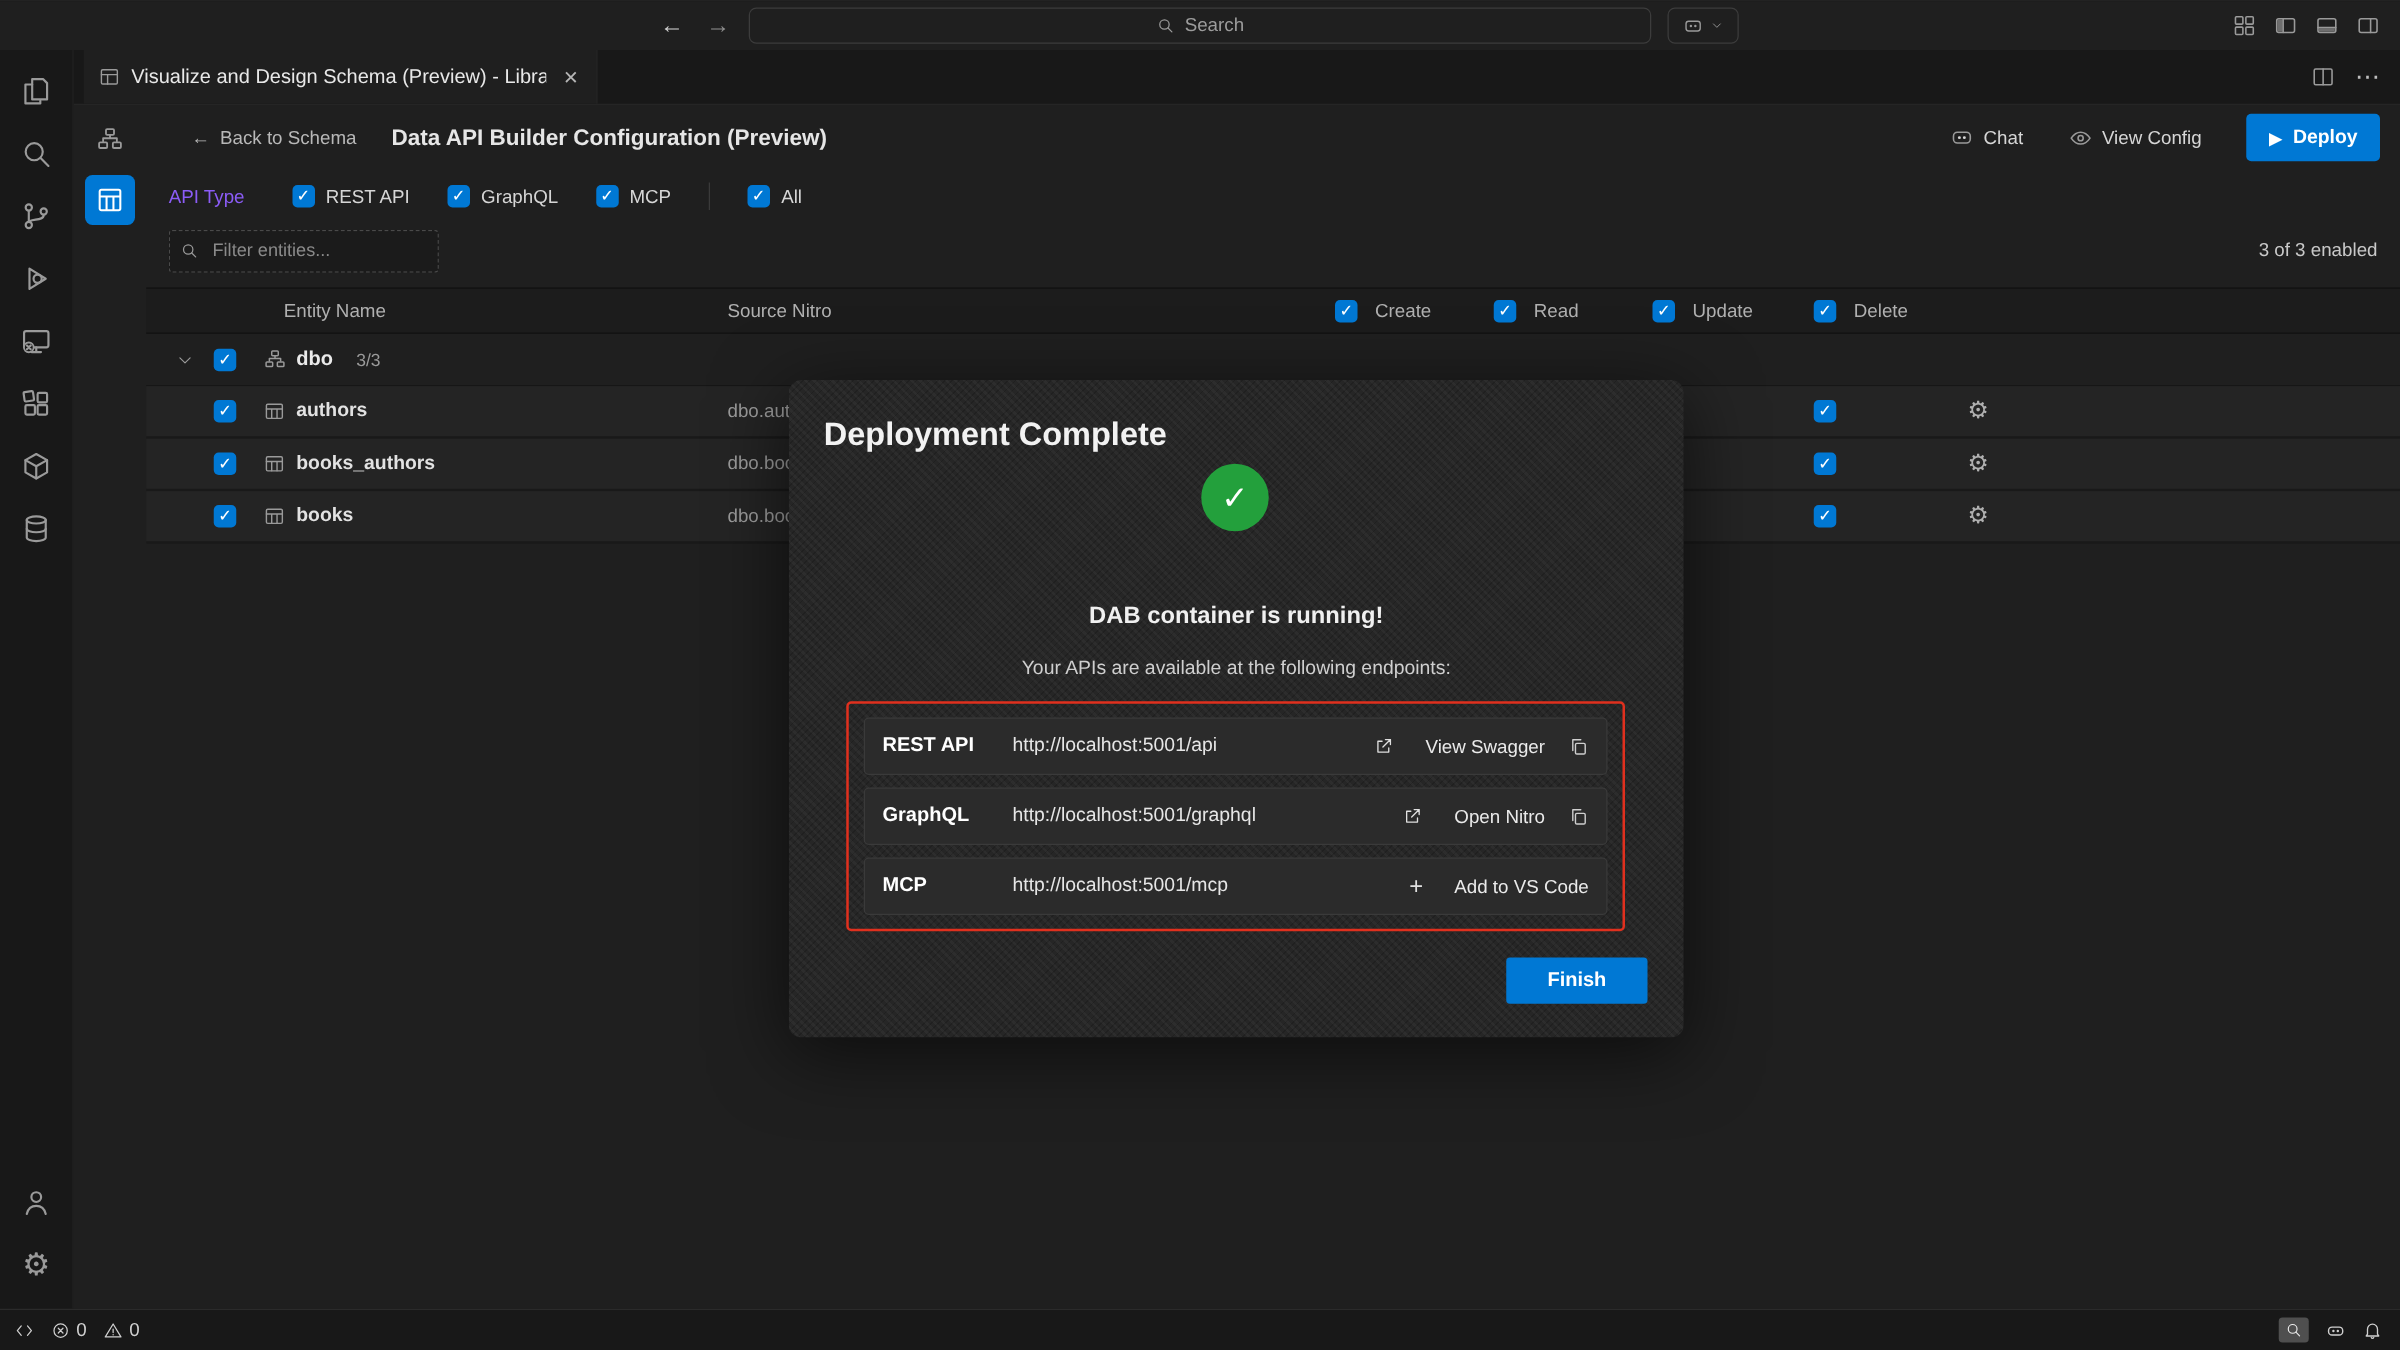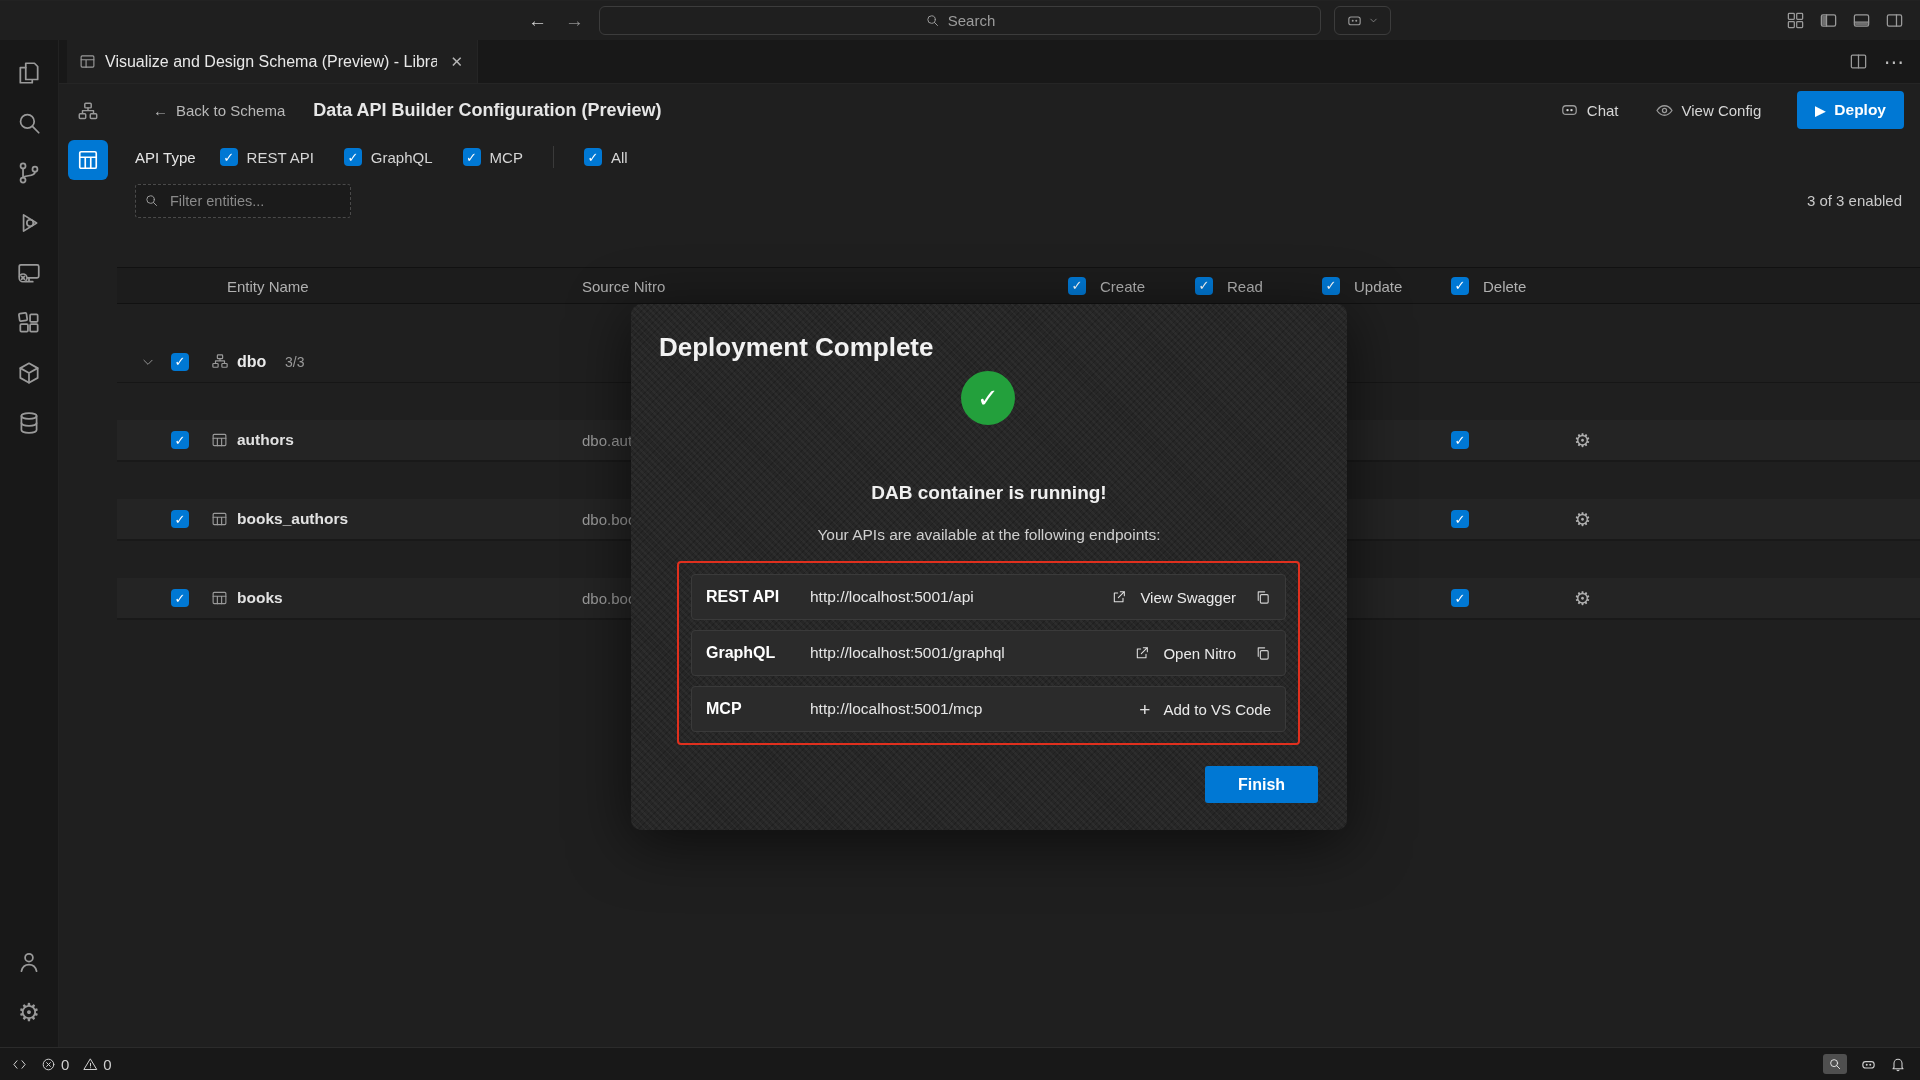--- a/index.html
+++ b/index.html
@@ -53,38 +53,38 @@
   .page-header { position:absolute; top:0; left:0; right:0; height:52px; display:flex; align-items:center; }
   .back-link { margin-left:36px; display:flex; align-items:center; gap:8px; color:#b8b8b8; font-size:15px; cursor:pointer; }
   .page-title { margin-left:28px; font-size:18px; font-weight:bold; color:#e6e6e6; }
   .header-actions { margin-left:auto; display:flex; align-items:center; gap:36px; padding-right:16px;justify-content:center; }
   .hdr-action { display:flex; align-items:center; gap:8px; font-size:15px; color:#d6d6d6; cursor:pointer; }
   .deploy-btn { background:#0078d4; color:#ffffff; border:none; border-radius:4px; height:38px; padding:0 18px;
     display:flex; align-items:center; gap:9px; font-size:15.5px; font-weight:bold; cursor:pointer; }
   .play-glyph { font-size:13px; }
 
   .filters { position:absolute; top:56px; left:18px; height:34px; display:flex; align-items:center; gap:14px; }
-  .filters-label { font-size:15px; color:#e5e5e5; margin-right:10px; }
+  .filters-label { font-size:15px; color:#8b5cf6; margin-right:24px; }
   .cb-group { display:flex; align-items:center; gap:9px; margin-right:16px; cursor:pointer; }
   .cb { width:18px; height:18px; border-radius:4px; background:#0078d4; position:relative; flex:0 0 auto; cursor:pointer; }
   .cb::after { content:"✓"; position:absolute; left:0; top:0; width:18px; height:18px;
     display:flex; align-items:center; justify-content:center; color:#ffffff; font-size:13px; font-weight:bold; }
   .cb-label { font-size:15px; color:#d6d6d6; }
   .v-div { width:1px; height:22px; background:#3a3a3a; margin-right:16px; }
 
   .filter-input { position:absolute; top:100px; left:18px; width:216px; height:34px; background:#1b1b1b;
     border:1px dashed #4a4a4a; border-radius:3px; color:#f9a8d4; font-size:14.5px; padding:0 10px 0 34px;
     font-family:"Liberation Sans","DejaVu Sans",sans-serif; }
   .filter-input::placeholder { color:#8a8a8a; }
   .filter-search-icon { position:absolute; top:109px; left:27px; }
   .enabled-summary { position:absolute; top:108px; right:18px; font-size:15px; color:#c9c9c9;text-align:center; }
 
   
   .etable { position:absolute; top:146px; left:0; right:0; }
-  .trow { position:relative; width:100%;margin-top:37px; }
+  .trow { position:relative; width:100%; }
   .thead { height:37px; background:#1c1c1c; border-top:1px solid #111; border-bottom:1px solid #111; }
   .tgroup { height:42px; border-bottom:1px solid #161616; }
   .tdata { height:42px; background:#242424; border-bottom:2px solid #191919; }
   .cell { position:absolute; top:50%; transform:translateY(-50%); white-space:nowrap; }
   .col-head { font-size:15px; color:#b0b0b0; }
   .ename { font-size:15.5px; font-weight:600; color:#e2e2e2; }
   .esource { font-size:15px; color:#9a9a9a; }
   .gname { font-size:16px; font-weight:bold; color:#eaeaea; }
   .gcount { font-size:14px; color:#9a9a9a; }
   .gear-btn { font-size:19px; color:#b0b0b0; cursor:pointer; line-height:1; }
@@ -101,21 +101,21 @@
     background:#23a03c; display:flex; align-items:center; justify-content:center; }
   .success-check { color:#ffffff; font-size:26px; font-weight:bold; }
   .modal-status { position:absolute; left:0; right:0; top:178px; text-align:center; font-size:19px; font-weight:bold; color:#f0f0f0; }
   .modal-subtitle { position:absolute; left:0; right:0; top:222px; text-align:center; font-size:15.5px; color:#cfcfcf; }
   .endpoint-box { position:absolute; left:46px; top:257px; width:623px; height:184px;
     border:2px solid #e0301e; border-radius:4px; padding:11px 12px; display:flex; flex-direction:column; justify-content:space-between; }
   .ep-row { height:46px; background:#2b2b2b; border:1px solid #3a3a3a; border-radius:4px;
     display:flex; align-items:center; padding:0 14px; }
   .ep-label { width:104px; font-size:16px; font-weight:bold; color:#ffffff; }
   .ep-url { flex:1; font-size:15.5px; color:#e6e6e6; }
-  .ep-action { display:flex; align-items:center; gap:13px; font-size:15px; color:#eaeaea; cursor:pointer; }
+  .ep-action { display:flex; align-items:center; gap:25px; font-size:15px; color:#eaeaea; cursor:pointer; }
   .ep-plus { font-size:19px; color:#e0e0e0; line-height:1; }
   .ep-copy { margin-left:18px; cursor:pointer; }
   .finish-btn { position:absolute; right:29px; bottom:27px; width:113px; height:37px; background:#0078d4;
     border:none; border-radius:3px; color:#ffffff; font-size:16px; font-weight:bold; cursor:pointer; }
 
   
   .statusbar { position:absolute; left:0; right:0; bottom:0; height:33px; background:#181818;
     border-top:1px solid #2b2b2b; display:flex; align-items:center; font-size:15px; color:#cfcfcf; }
   .sb-left { display:flex; align-items:center; gap:14px; padding-left:12px; }
   .sb-item { display:flex; align-items:center; gap:5px; cursor:pointer; }

